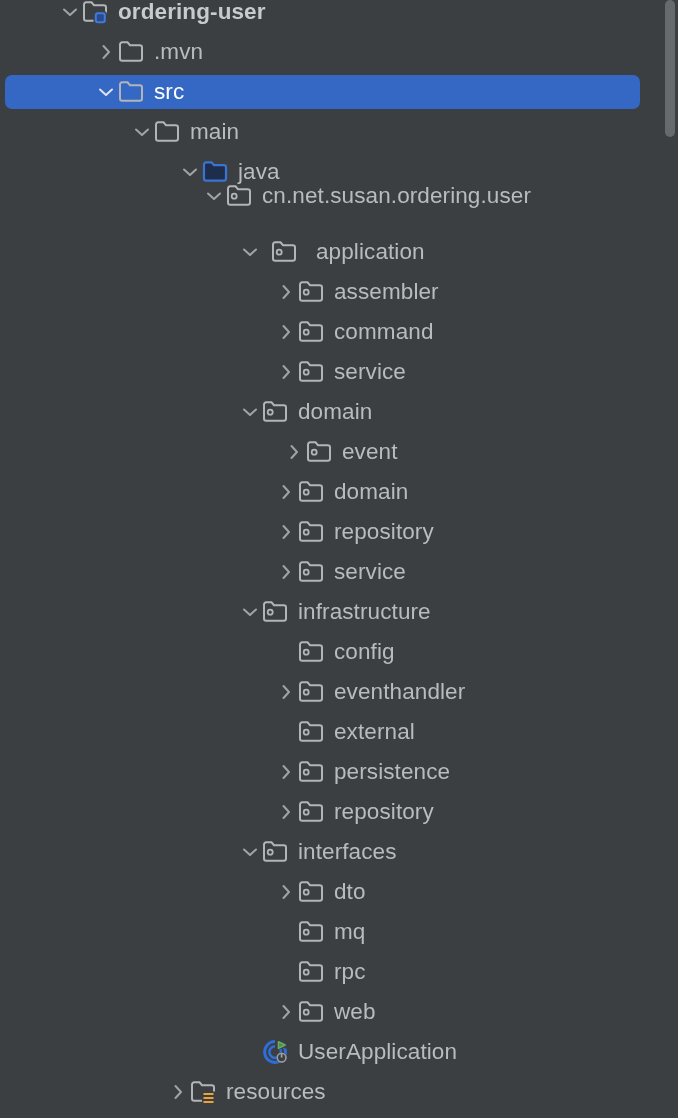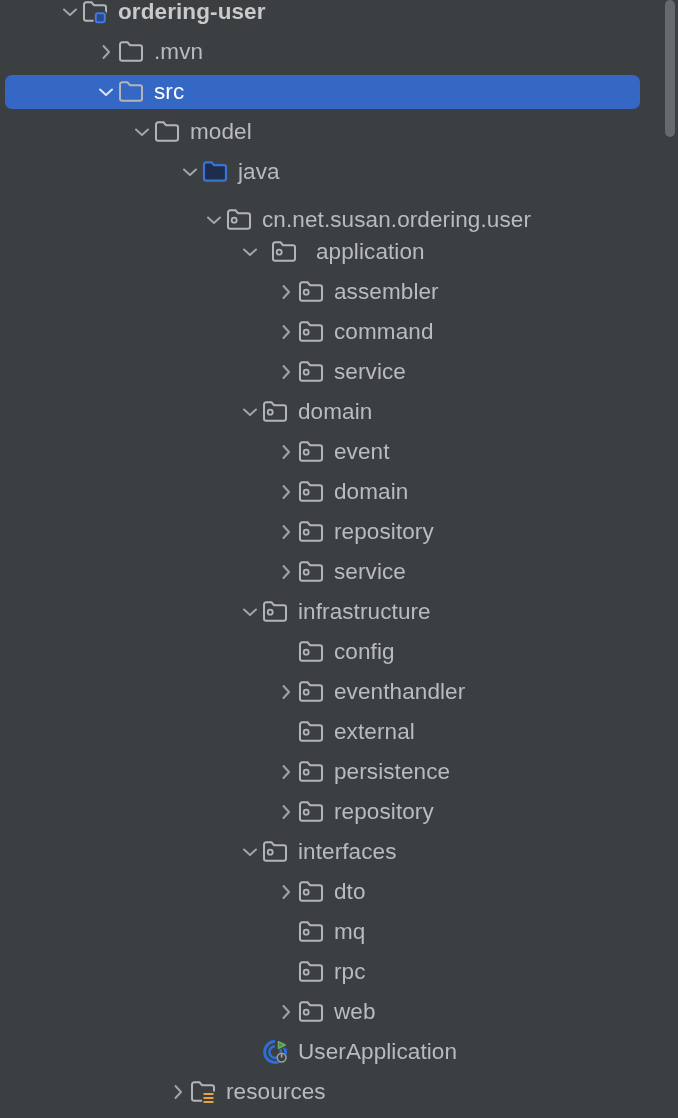--- a/index.html
+++ b/index.html
@@ -154,39 +154,39 @@
         <span class="arrow">
           <svg width="22" height="22" viewBox="0 0 22 22">
             <path d="M5 8.5 L11 14 L17 8.5" fill="none" stroke="#a0a4a7" stroke-width="2" stroke-linecap="round" stroke-linejoin="round"></path>
           </svg>
         </span>
         <span class="icon">
           <svg width="26" height="26" viewBox="0 0 26 26">
             <path d="M2 5.5 A2.2 2.2 0 0 1 4.2 3.3 H9.5 L12 6.2 H21.8 A2.2 2.2 0 0 1 24 8.4 V19.5 A2.2 2.2 0 0 1 21.8 21.7 H4.2 A2.2 2.2 0 0 1 2 19.5 Z" fill="none" stroke="#b2b5b8" stroke-width="2"></path>
           </svg>
         </span>
-        <span class="label">model</span>
+        <span class="label">main</span>
       </div>
     </div>
     <div class="row" style="top: 152px; padding-left: 12px;">
       <div class="row-inner" style="margin-left: 166px;">
         <span class="arrow">
           <svg width="22" height="22" viewBox="0 0 22 22">
             <path d="M5 8.5 L11 14 L17 8.5" fill="none" stroke="#a0a4a7" stroke-width="2" stroke-linecap="round" stroke-linejoin="round"></path>
           </svg>
         </span>
         <span class="icon">
           <svg width="26" height="26" viewBox="0 0 26 26">
             <path d="M2 5.5 A2.2 2.2 0 0 1 4.2 3.3 H9.5 L12 6.2 H21.8 A2.2 2.2 0 0 1 24 8.4 V19.5 A2.2 2.2 0 0 1 21.8 21.7 H4.2 A2.2 2.2 0 0 1 2 19.5 Z" fill="#1f2d4d" stroke="#3a74d2" stroke-width="2.2"></path>
           </svg>
         </span>
         <span class="label">java</span>
       </div>
     </div>
-    <div class="row" style="top: 200px; text-align: center;">
+    <div class="row" style="top: 176px; text-align: center;">
       <div class="row-inner" style="margin-left: 202px;">
         <span class="arrow">
           <svg width="22" height="22" viewBox="0 0 22 22">
             <path d="M5 8.5 L11 14 L17 8.5" fill="none" stroke="#a0a4a7" stroke-width="2" stroke-linecap="round" stroke-linejoin="round"></path>
           </svg>
         </span>
         <span class="icon">
           <svg width="26" height="26" viewBox="0 0 26 26">
             <path d="M2 5.5 A2.2 2.2 0 0 1 4.2 3.3 H9.5 L12 6.2 H21.8 A2.2 2.2 0 0 1 24 8.4 V19.5 A2.2 2.2 0 0 1 21.8 21.7 H4.2 A2.2 2.2 0 0 1 2 19.5 Z" fill="none" stroke="#b2b5b8" stroke-width="2"></path>
             <circle cx="8.2" cy="13.2" r="2.5" fill="none" stroke="#b2b5b8" stroke-width="1.8"></circle>
@@ -268,21 +268,21 @@
         </span>
         <span class="icon">
           <svg width="26" height="26" viewBox="0 0 26 26">
             <path d="M2 5.5 A2.2 2.2 0 0 1 4.2 3.3 H9.5 L12 6.2 H21.8 A2.2 2.2 0 0 1 24 8.4 V19.5 A2.2 2.2 0 0 1 21.8 21.7 H4.2 A2.2 2.2 0 0 1 2 19.5 Z" fill="none" stroke="#b2b5b8" stroke-width="2"></path>
             <circle cx="8.2" cy="13.2" r="2.5" fill="none" stroke="#b2b5b8" stroke-width="1.8"></circle>
           </svg>
         </span>
         <span class="label">domain</span>
       </div>
     </div>
-    <div class="row" style="top: 432px;">
+    <div class="row" style="top: 432px; padding-left: 8px;">
       <div class="row-inner" style="margin-left: 274px;">
         <span class="arrow">
           <svg width="22" height="22" viewBox="0 0 22 22">
             <path d="M8.5 5 L14 11 L8.5 17" fill="none" stroke="#a0a4a7" stroke-width="2" stroke-linecap="round" stroke-linejoin="round"></path>
           </svg>
         </span>
         <span class="icon">
           <svg width="26" height="26" viewBox="0 0 26 26">
             <path d="M2 5.5 A2.2 2.2 0 0 1 4.2 3.3 H9.5 L12 6.2 H21.8 A2.2 2.2 0 0 1 24 8.4 V19.5 A2.2 2.2 0 0 1 21.8 21.7 H4.2 A2.2 2.2 0 0 1 2 19.5 Z" fill="none" stroke="#b2b5b8" stroke-width="2"></path>
             <circle cx="8.2" cy="13.2" r="2.5" fill="none" stroke="#b2b5b8" stroke-width="1.8"></circle>

